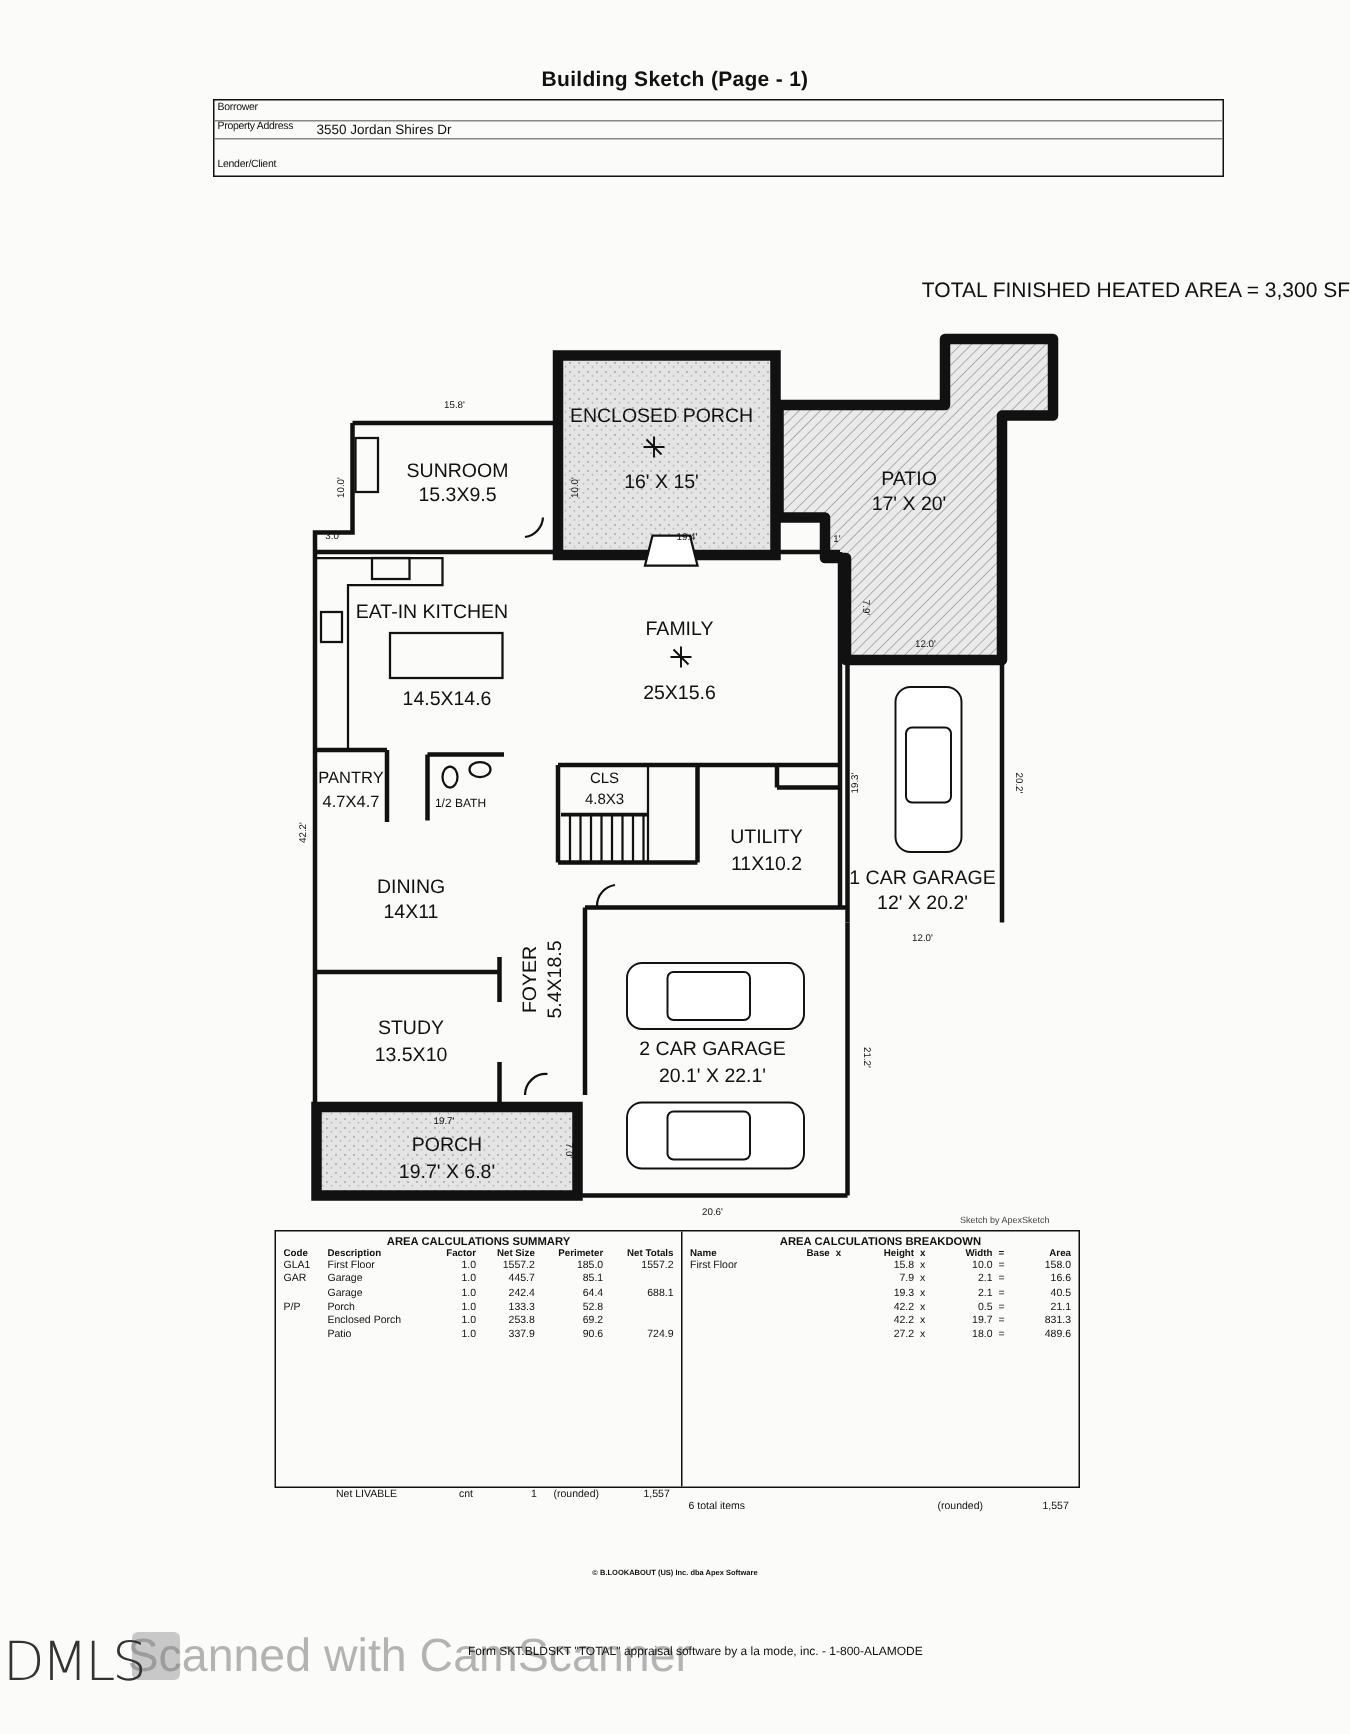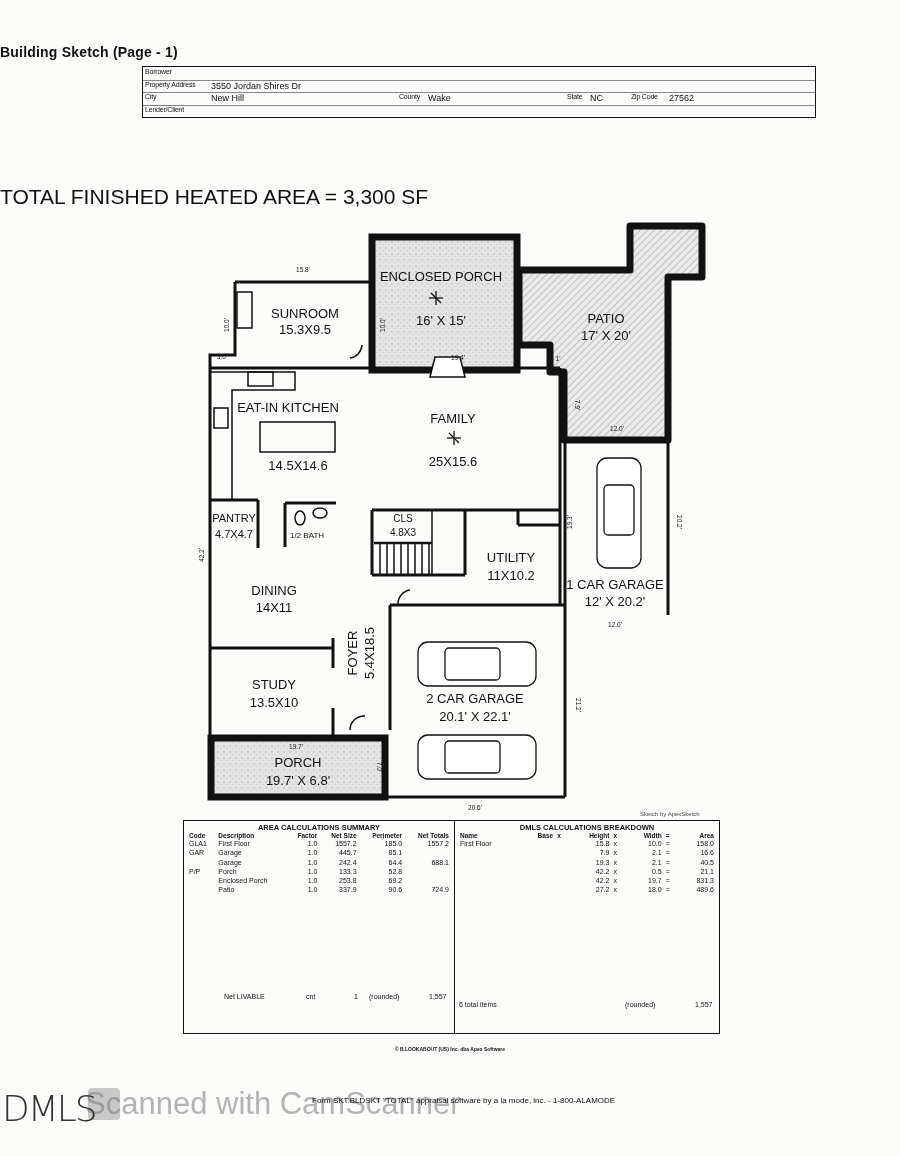--- a/index.html
+++ b/index.html
@@ -1,32 +1,32 @@
 <!DOCTYPE html>
 <html><head>
 <meta charset="utf-8">
 <style>
   html, body { margin: 0; padding: 0; }
   body {
     width: 900px; height: 1156px; background: #fbfbfa; position: relative; overflow: hidden;
     font-family: "Liberation Sans", sans-serif; color: #111;
   }
   .abs { position: absolute; }
-  #page-title { left: 0; width: 900px; top: 44px; text-align: left; font-weight: bold; font-size: 14px; letter-spacing: 0.2px; }
+  #page-title { left: 0; width: 900px; top: 44px; text-align: center; font-weight: bold; font-size: 14px; letter-spacing: 0.2px; }
   #info-box { left: 142px; top: 66px; width: 674px; height: 52px; border: 1.5px solid #111; box-sizing: border-box; }
   .info-row { position: absolute; left: 0; right: 0; height: 12.5px; border-bottom: 0.8px solid #888; font-size: 8px; }
   .info-row:last-child { border-bottom: none; }
   .info-row span { position: absolute; top: 1px; white-space: nowrap; }
   .lbl { font-size: 7px; letter-spacing: -0.2px; }
   .val { font-size: 9px; }
-  #heated { left: 0; width: 900px; top: 185px; text-align: left; font-size: 21px; }
+  #heated { left: 0; width: 900px; top: 185px; text-align: right; font-size: 14px; }
   #plan { left: 0; top: 0; }
   .rl { font-family: "Liberation Sans", sans-serif; font-size: 13px; fill: #111; text-anchor: middle; }
   .dim { font-family: "Liberation Sans", sans-serif; font-size: 6.5px; fill: #111; text-anchor: middle; }
-  #calc { left: 183px; top: 820px; width: 537px; height: 214px; border: 1.5px solid #111; box-sizing: border-box; }
+  #calc { left: 183px; top: 820px; width: 537px; height: 172px; border: 1.5px solid #111; box-sizing: border-box; }
   #calc .half { position: absolute; top: 0; bottom: 0; }
   #calc .left { left: 0; width: 270px; border-right: 1.5px solid #111; }
   #calc .right { left: 271px; right: 0; }
   .ct { position: absolute; top: 2px; left: 0; right: 0; text-align: center; font-weight: bold; font-size: 7.5px; }
   table.t { position: absolute; top: 11px; border-collapse: collapse; font-size: 7px; }
   table.t th { font-weight: bold; text-align: left; padding: 0 2px; font-size: 6.5px; }
   table.t td { padding: 0 2px; line-height: 9.3px; white-space: nowrap; }
   table.t .r { text-align: right; }
   .foot { position: absolute; font-size: 7px; white-space: nowrap; }
   #copyright { left: 0; width: 900px; top: 1046px; text-align: center; font-size: 5px; font-weight: bold; }
@@ -42,30 +42,20 @@
 <div id="page-title" class="abs">Building Sketch (Page - 1)</div>
 
 <div id="info-box" class="abs">
   <div class="info-row" style="top:0">
     <span class="lbl" style="left:2px">Borrower</span>
     <span class="val" style="left:68px"></span>
   </div>
   <div class="info-row" style="top:12.5px">
     <span class="lbl" style="left:2px">Property Address</span>
     <span class="val" style="left:68px">3550 Jordan Shires Dr</span>
-  </div>
-  <div class="info-row" style="top:25px">
-    <span class="lbl" style="left:2px">City</span>
-    <span class="val" style="left:68px">New Hill</span>
-    <span class="lbl" style="left:256px">County</span>
-    <span class="val" style="left:285px">Wake</span>
-    <span class="lbl" style="left:424px">State</span>
-    <span class="val" style="left:447px">NC</span>
-    <span class="lbl" style="left:488px">Zip Code</span>
-    <span class="val" style="left:526px">27562</span>
   </div>
   <div class="info-row" style="top:37.5px">
     <span class="lbl" style="left:2px">Lender/Client</span>
     <span class="val" style="left:68px"></span>
   </div>
 </div>
 
 <div id="heated" class="abs">TOTAL FINISHED HEATED AREA = 3,300 SF</div>
 
 <svg id="plan" class="abs" width="900" height="820" viewBox="0 0 900 820">
@@ -286,21 +276,21 @@
           </tr>
     </tbody>
       </table>
     <span class="foot" style="left:40px; top:172px">Net LIVABLE</span>
     <span class="foot" style="left:122px; top:172px">cnt</span>
     <span class="foot" style="left:170px; top:172px">1</span>
     <span class="foot" style="left:185px; top:172px">(rounded)</span>
     <span class="foot" style="left:245px; top:172px">1,557</span>
   </div>
   <div class="half right">
-    <div class="ct">DMLS CALCULATIONS BREAKDOWN</div>
+    <div class="ct">AREA CALCULATIONS BREAKDOWN</div>
     <table class="t" style="left:3px; width:258px">
       <tbody>
           <tr>
         <th>Name</th>
         <th class="r">Base</th>
         <th>x</th>
         <th class="r">Height</th>
         <th>x</th>
         <th class="r">Width</th>
         <th>=</th>

